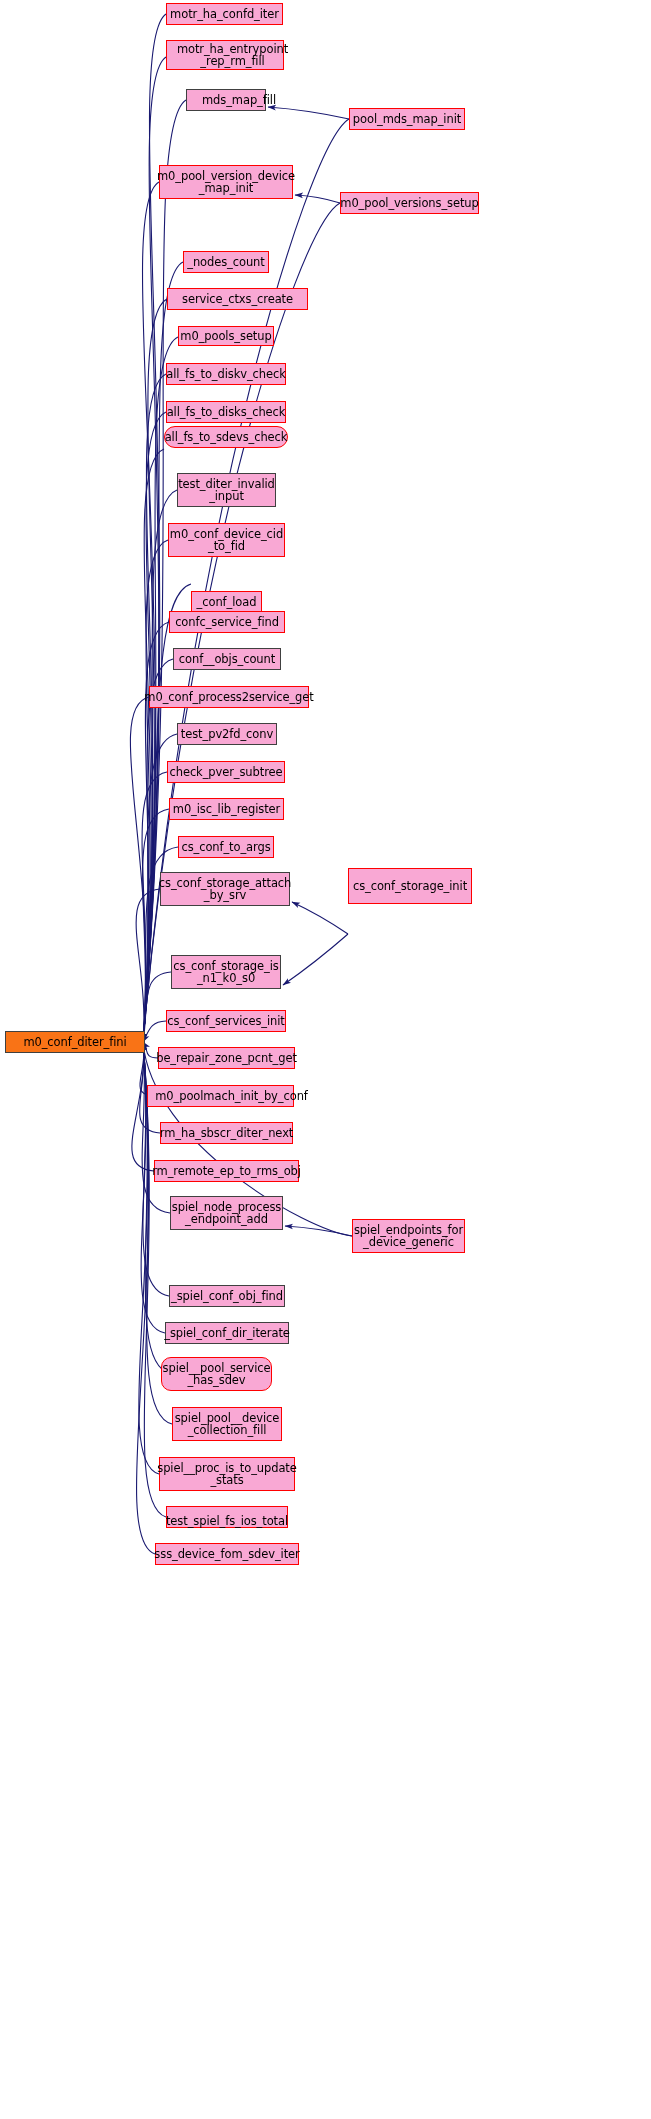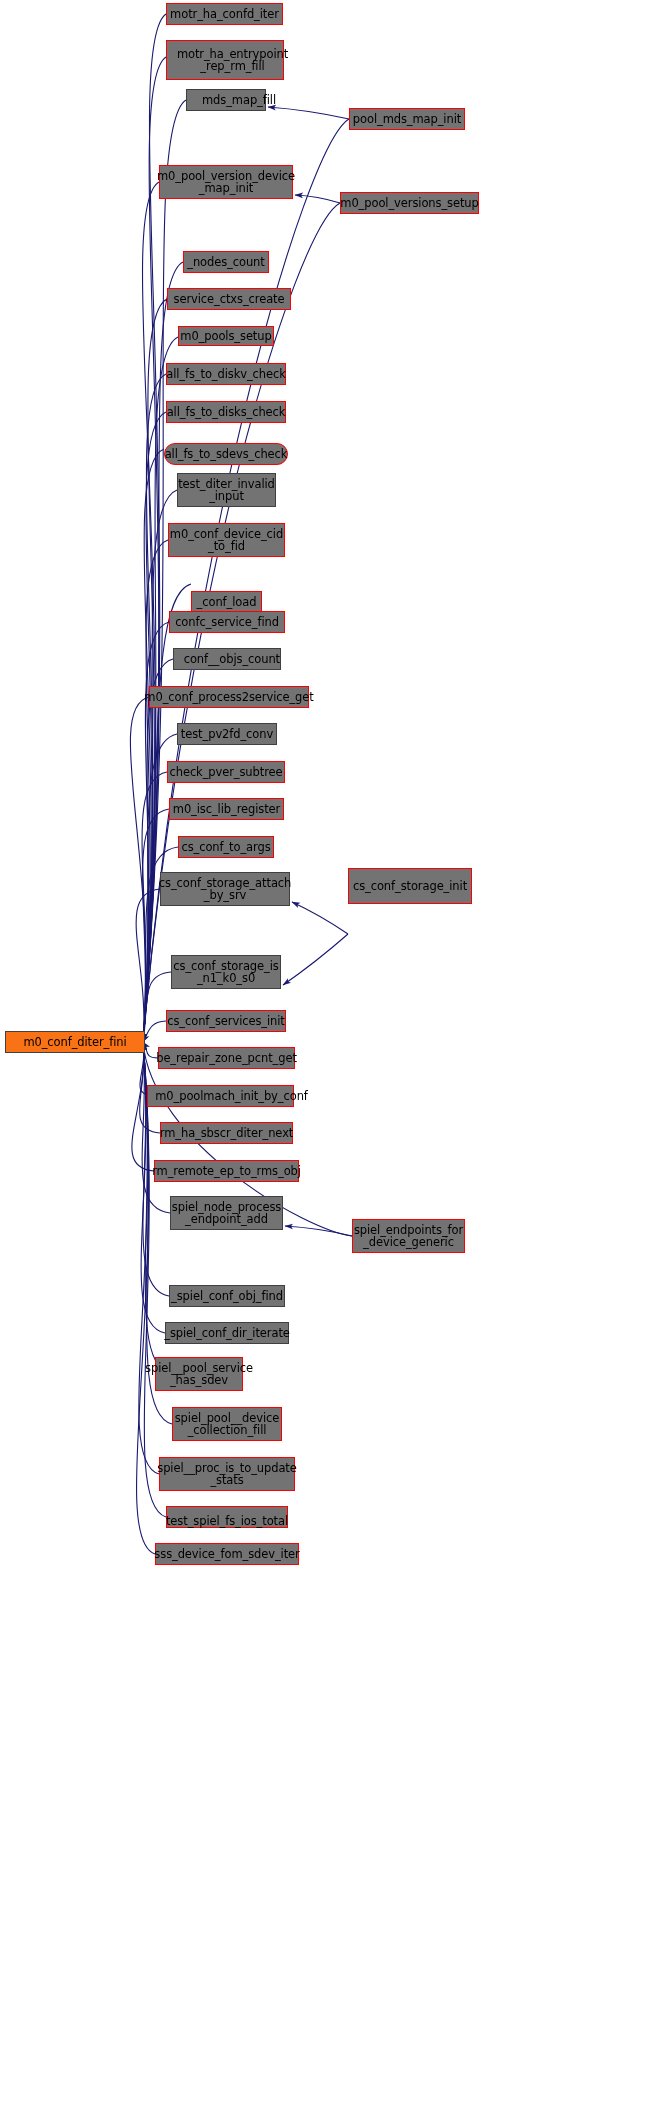--- a/index.html
+++ b/index.html
@@ -24,21 +24,21 @@
     width: 651px;
     height: 2119px;
   }
   .node {
     position: absolute;
     box-sizing: border-box;
     display: flex;
     align-items: center;
     justify-content: center;
     text-align: center;
-    background: #737373;
+    background: #f9a8d4;
     font-size: 11.5px;
     line-height: 12.5px;
     color: #000000;
     white-space: pre-line;
     letter-spacing: -0.1px;
   }
   .node.red {
     border: 1.2px solid #ff0000;
   }
   .node.black {
@@ -101,40 +101,40 @@
         <path d="M171,1374 C125,1364.04 157.94,1214.64 143,1042" fill="none" stroke="#191970" stroke-width="1.1" marker-end="url(#arrow)"></path>
         <path d="M172,1424 C126,1412.54 160.19,1240.64 143,1042" fill="none" stroke="#191970" stroke-width="1.1" marker-end="url(#arrow)"></path>
         <path d="M159,1474 C113,1461.04 162.44,1266.64 143,1042" fill="none" stroke="#191970" stroke-width="1.1" marker-end="url(#arrow)"></path>
         <path d="M166,1517 C120,1502.75 164.375,1289 143,1042" fill="none" stroke="#191970" stroke-width="1.1" marker-end="url(#arrow)"></path>
         <path d="M155,1554 C109,1538.64 166.04,1308.24 143,1042" fill="none" stroke="#191970" stroke-width="1.1" marker-end="url(#arrow)"></path>
       </g>
   </svg>
   <div id="node-layer">
       <div class="node current" style="left: 5px; top: 1031px; width: 140px; height: 22px;"><span>m0_conf_diter_fini</span></div>
       <div class="node red" style="left: 166px; top: 3px; width: 117px; height: 22px;"><span>motr_ha_confd_iter</span></div>
-      <div class="node red" style="left: 166px; top: 40px; width: 118px; height: 40px; padding-left: 15px;"><span>motr_ha_entrypoint
+      <div class="node red" style="left: 166px; top: 40px; width: 118px; height: 30px; padding-left: 15px;"><span>motr_ha_entrypoint
 _rep_rm_fill</span></div>
       <div class="node black" style="left: 186px; top: 89px; width: 80px; height: 22px; padding-left: 26px;"><span>mds_map_fill</span></div>
       <div class="node red" style="left: 349px; top: 108px; width: 116px; height: 22px;"><span>pool_mds_map_init</span></div>
       <div class="node red" style="left: 159px; top: 165px; width: 134px; height: 34px;"><span>m0_pool_version_device
 _map_init</span></div>
       <div class="node red" style="left: 340px; top: 192px; width: 139px; height: 22px;"><span>m0_pool_versions_setup</span></div>
       <div class="node red" style="left: 183px; top: 251px; width: 86px; height: 22px;"><span>_nodes_count</span></div>
-      <div class="node red" style="left: 167px; top: 288px; width: 124px; height: 22px;"><span>service_ctxs_create</span></div>
+      <div class="node red" style="left: 167px; top: 288px; width: 141px; height: 22px;"><span>service_ctxs_create</span></div>
       <div class="node red" style="left: 178px; top: 326px; width: 96px; height: 20px;"><span>m0_pools_setup</span></div>
       <div class="node red" style="left: 166px; top: 363px; width: 120px; height: 22px;"><span>all_fs_to_diskv_check</span></div>
       <div class="node red" style="left: 166px; top: 401px; width: 120px; height: 22px;"><span>all_fs_to_disks_check</span></div>
-      <div class="node red" style="left: 164px; top: 443px; width: 124px; height: 22px; border-radius: 11px;"><span>all_fs_to_sdevs_check</span></div>
+      <div class="node red" style="left: 164px; top: 426px; width: 124px; height: 22px; border-radius: 11px;"><span>all_fs_to_sdevs_check</span></div>
       <div class="node black" style="left: 177px; top: 473px; width: 99px; height: 34px;"><span>test_diter_invalid
 _input</span></div>
       <div class="node red" style="left: 168px; top: 523px; width: 117px; height: 34px;"><span>m0_conf_device_cid
 _to_fid</span></div>
       <div class="node red" style="left: 191px; top: 591px; width: 71px; height: 22px;"><span>_conf_load</span></div>
       <div class="node red" style="left: 169px; top: 611px; width: 116px; height: 22px;"><span>confc_service_find</span></div>
-      <div class="node black" style="left: 173px; top: 648px; width: 108px; height: 22px; justify-content: flex-end;"><span>conf__objs_count</span></div>
+      <div class="node black" style="left: 173px; top: 648px; width: 108px; height: 22px;"><span>conf__objs_count</span></div>
       <div class="node red" style="left: 149px; top: 686px; width: 160px; height: 22px;"><span>m0_conf_process2service_get</span></div>
       <div class="node black" style="left: 177px; top: 723px; width: 100px; height: 22px;"><span>test_pv2fd_conv</span></div>
       <div class="node red" style="left: 167px; top: 761px; width: 118px; height: 22px;"><span>check_pver_subtree</span></div>
       <div class="node red" style="left: 169px; top: 798px; width: 115px; height: 22px;"><span>m0_isc_lib_register</span></div>
       <div class="node red" style="left: 178px; top: 836px; width: 96px; height: 22px;"><span>cs_conf_to_args</span></div>
       <div class="node black" style="left: 160px; top: 872px; width: 130px; height: 34px;"><span>cs_conf_storage_attach
 _by_srv</span></div>
       <div class="node red" style="left: 348px; top: 868px; width: 124px; height: 36px;"><span>cs_conf_storage_init</span></div>
       <div class="node black" style="left: 171px; top: 955px; width: 110px; height: 34px; align-items: center;"><span>cs_conf_storage_is
 _n1_k0_s0</span></div>
@@ -142,21 +142,21 @@
       <div class="node red" style="left: 158px; top: 1047px; width: 137px; height: 22px;"><span>be_repair_zone_pcnt_get</span></div>
       <div class="node red" style="left: 147px; top: 1085px; width: 147px; height: 22px; padding-left: 22px;"><span>m0_poolmach_init_by_conf</span></div>
       <div class="node red" style="left: 160px; top: 1122px; width: 133px; height: 22px;"><span>rm_ha_sbscr_diter_next</span></div>
       <div class="node red" style="left: 154px; top: 1160px; width: 145px; height: 22px;"><span>rm_remote_ep_to_rms_obj</span></div>
       <div class="node black" style="left: 170px; top: 1196px; width: 113px; height: 34px;"><span>spiel_node_process
 _endpoint_add</span></div>
       <div class="node red" style="left: 352px; top: 1219px; width: 113px; height: 34px;"><span>spiel_endpoints_for
 _device_generic</span></div>
       <div class="node black" style="left: 169px; top: 1285px; width: 116px; height: 22px;"><span>_spiel_conf_obj_find</span></div>
       <div class="node black" style="left: 165px; top: 1322px; width: 124px; height: 22px;"><span>_spiel_conf_dir_iterate</span></div>
-      <div class="node red" style="left: 155px; top: 1357px; width: 88px; height: 34px;"><span>spiel__pool_service
+      <div class="node red" style="left: 161px; top: 1357px; width: 111px; height: 34px; border-radius: 10px;"><span>spiel__pool_service
 _has_sdev</span></div>
       <div class="node red" style="left: 172px; top: 1407px; width: 110px; height: 34px;"><span>spiel_pool__device
 _collection_fill</span></div>
       <div class="node red" style="left: 159px; top: 1457px; width: 136px; height: 34px;"><span>spiel__proc_is_to_update
 _stats</span></div>
       <div class="node red" style="left: 166px; top: 1506px; width: 122px; height: 22px; align-items: flex-end;"><span>test_spiel_fs_ios_total</span></div>
       <div class="node red" style="left: 155px; top: 1543px; width: 144px; height: 22px;"><span>sss_device_fom_sdev_iter</span></div>
     </div>
 </div>
 

